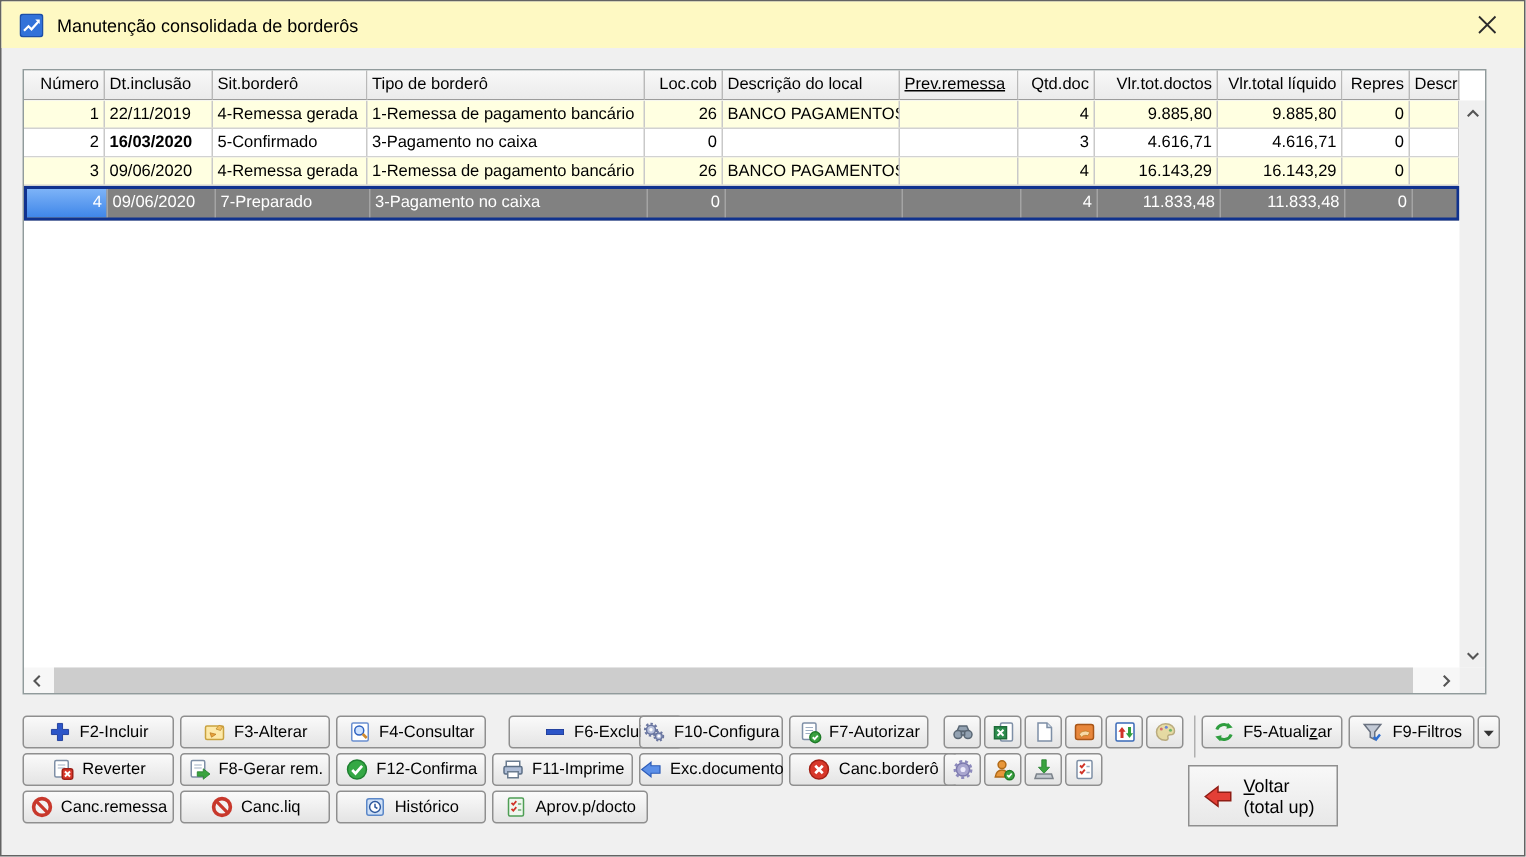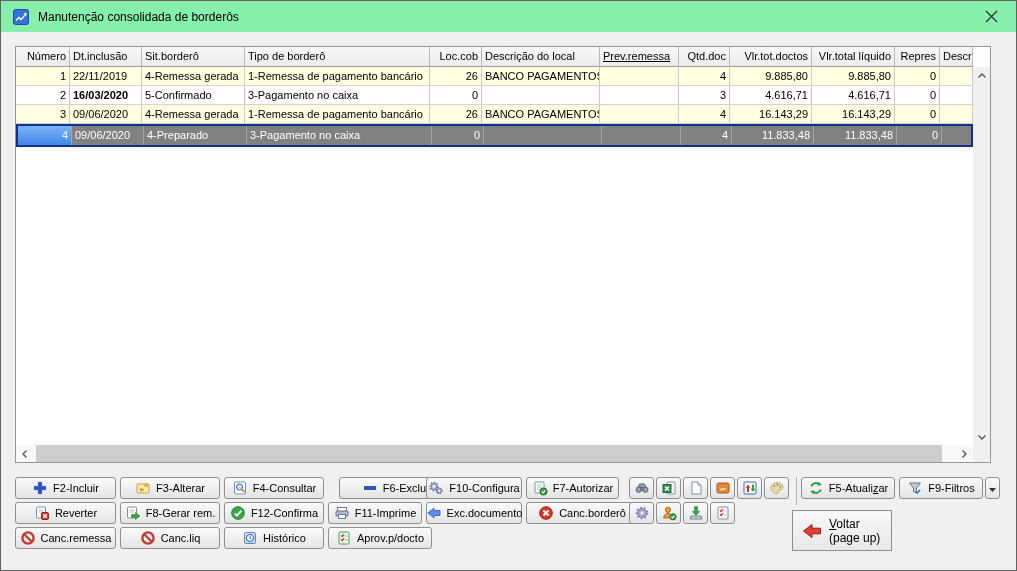--- a/index.html
+++ b/index.html
@@ -1,18 +1,18 @@
 <!DOCTYPE html>
 <html><head>
 <meta charset="utf-8">
 <style>
   html,body{margin:0;padding:0;width:1017px;height:571px;overflow:hidden;
     font-family:"Liberation Sans",sans-serif;background:#fff;}
   .window{position:absolute;inset:0;border:1px solid #636363;background:#f0f0f0;box-sizing:border-box;}
-  .titlebar{position:absolute;top:0;left:0;right:0;height:31px;background:#86efac;display:flex;align-items:center;padding-left:12px;box-sizing:border-box;}
+  .titlebar{position:absolute;top:0;left:0;right:0;height:31px;background:#fef9c3;display:flex;align-items:center;padding-left:12px;box-sizing:border-box;}
   .appicon{width:16px;height:16px;display:inline-block;}
   .title{font-size:12px;color:#000;margin-left:9px;}
   .close{position:absolute;right:6px;top:0;width:38px;height:30px;display:flex;align-items:center;justify-content:center;cursor:pointer;}
 
   
   .grid{position:absolute;left:14px;top:45px;width:976px;height:417px;background:#fff;border:1px solid #919b9c;box-sizing:border-box;}
   .ghead{display:flex;height:20px;width:974px;overflow:hidden;}
   .hc{box-sizing:border-box;flex:none;border-right:1px solid #b9b9b9;border-bottom:1px solid #9c9c9c;
       background:linear-gradient(#f8f8f8,#ebebeb);font-size:11px;padding:0 3px;line-height:19px;
       overflow:hidden;white-space:nowrap;color:#000;}
@@ -123,21 +123,21 @@
           <div class="gc al" style="width: 79px;"></div>
           <div class="gc ar" style="width: 51px;">4</div>
           <div class="gc ar" style="width: 82px;">16.143,29</div>
           <div class="gc ar" style="width: 83px;">16.143,29</div>
           <div class="gc ar" style="width: 45px;">0</div>
           <div class="gc al" style="width: 33px;"></div>
         </div>
         <div class="grow sel">
           <div class="gc ar selnum" style="width: 54px;">4</div>
           <div class="gc al" style="width: 72px;">09/06/2020</div>
-          <div class="gc al" style="width: 103px;">4-Preparado</div>
+          <div class="gc al" style="width: 103px;">7-Preparado</div>
           <div class="gc al" style="width: 185px;">3-Pagamento no caixa</div>
           <div class="gc ar" style="width: 52px;">0</div>
           <div class="gc al" style="width: 118px;"></div>
           <div class="gc al" style="width: 79px;"></div>
           <div class="gc ar" style="width: 51px;">4</div>
           <div class="gc ar" style="width: 82px;">11.833,48</div>
           <div class="gc ar" style="width: 83px;">11.833,48</div>
           <div class="gc ar" style="width: 45px;">0</div>
           <div class="gc al" style="width: 33px;"></div>
         </div>
@@ -453,17 +453,17 @@
   </div>
 
   <div class="navbtn" style="left:791px;top:509px">
     <span class="ic20">
         <svg viewBox="0 0 20 16">
           <path d="M1.5 8L10 1.5v3.7h8.5v5.6H10v3.7z" fill="#e33f36" stroke="#8f1d15"></path>
         </svg>
       </span>
     <span class="navtext">
       <span><u>V</u>oltar</span>
-      <span>(page up)</span>
+      <span>(total up)</span>
     </span>
   </div>
 
 </div>
 
 </body></html>

